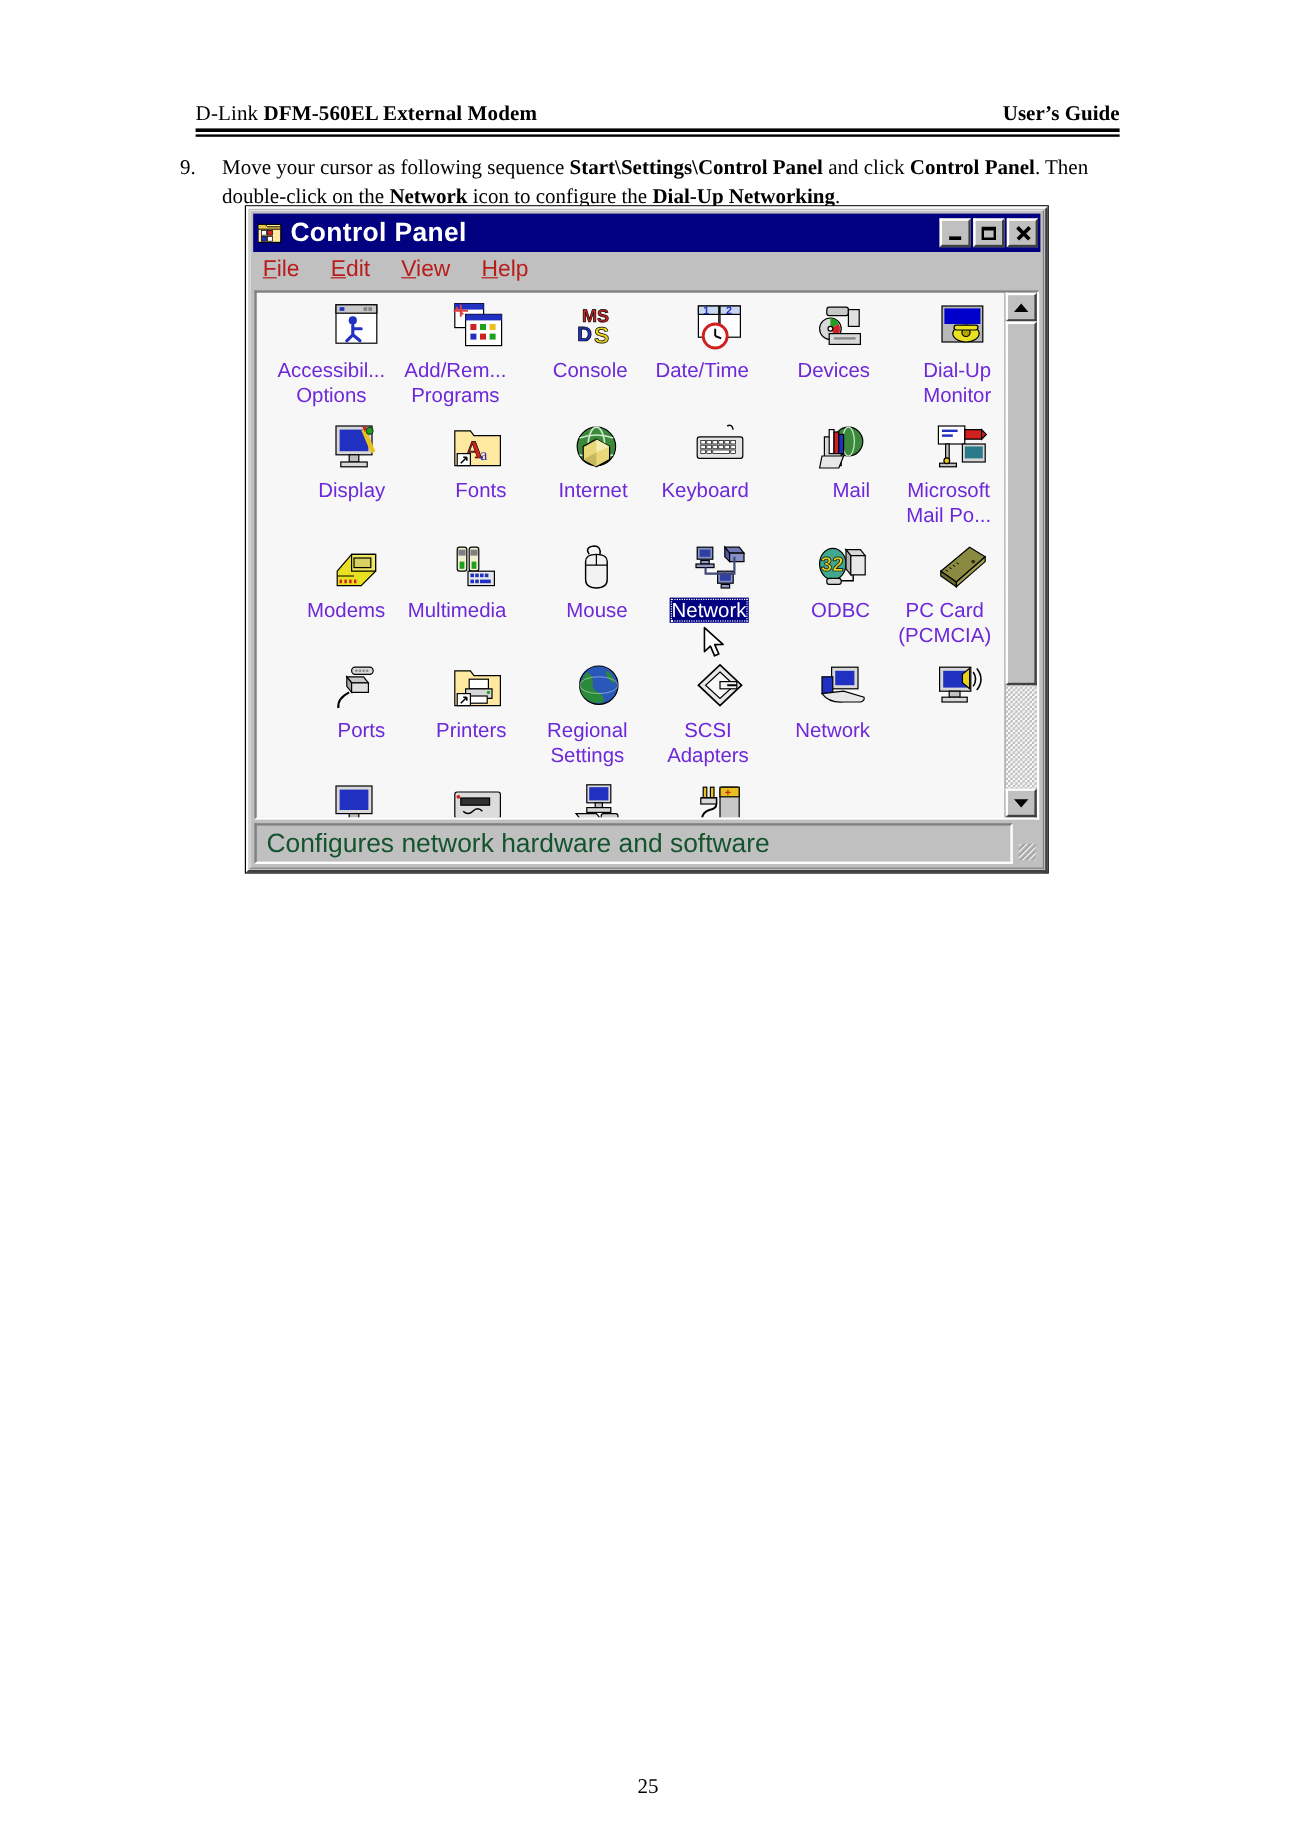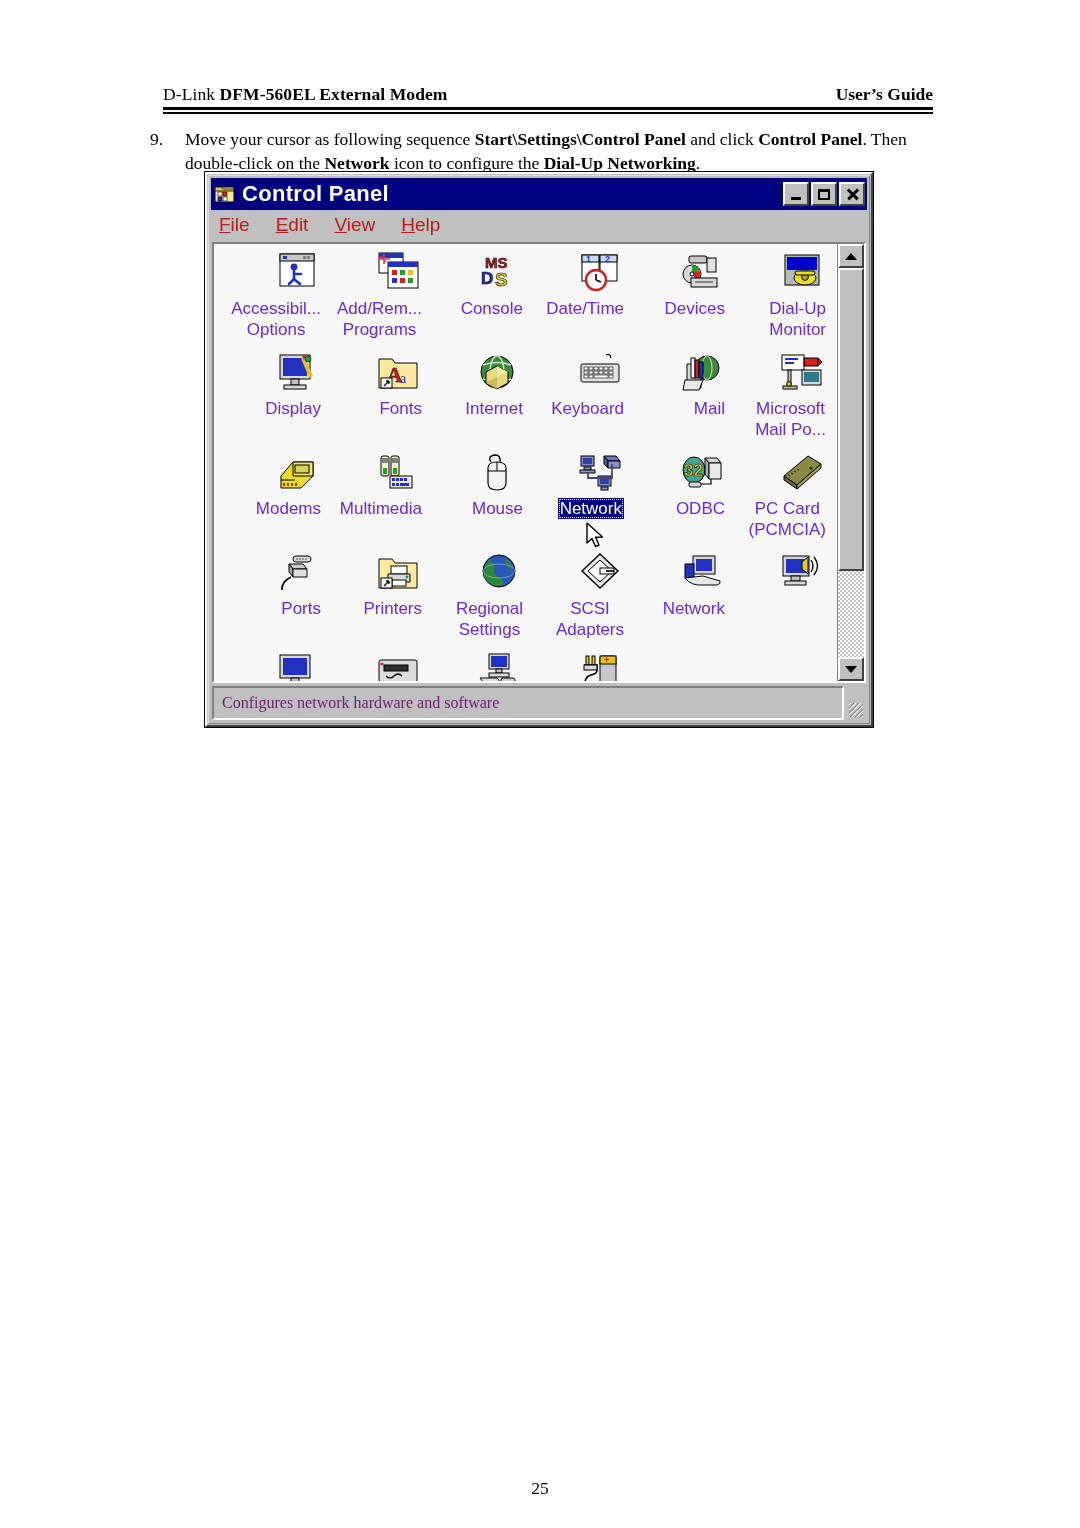--- a/index.html
+++ b/index.html
@@ -301,23 +301,23 @@
   .status-panel {
     flex: 1 1 auto;
     border-top: 2px solid #808080;
     border-left: 2px solid #808080;
     border-right: 2px solid #ffffff;
     border-bottom: 2px solid #ffffff;
     box-sizing: border-box;
     display: flex;
     align-items: center;
     padding-left: 8px;
-    font-size: 16px;
-    color: #701a75;
-    font-family: Liberation Serif, serif;
+    font-size: 22px;
+    color: #14532d;
+    font-family: Liberation Sans, sans-serif;
   }
   .resize-grip {
     width: 22px;
     position: relative;
     flex: 0 0 auto;
   }
   .resize-grip::before {
     content: "";
     position: absolute; right: 3px; bottom: 3px;
     width: 14px; height: 14px;

